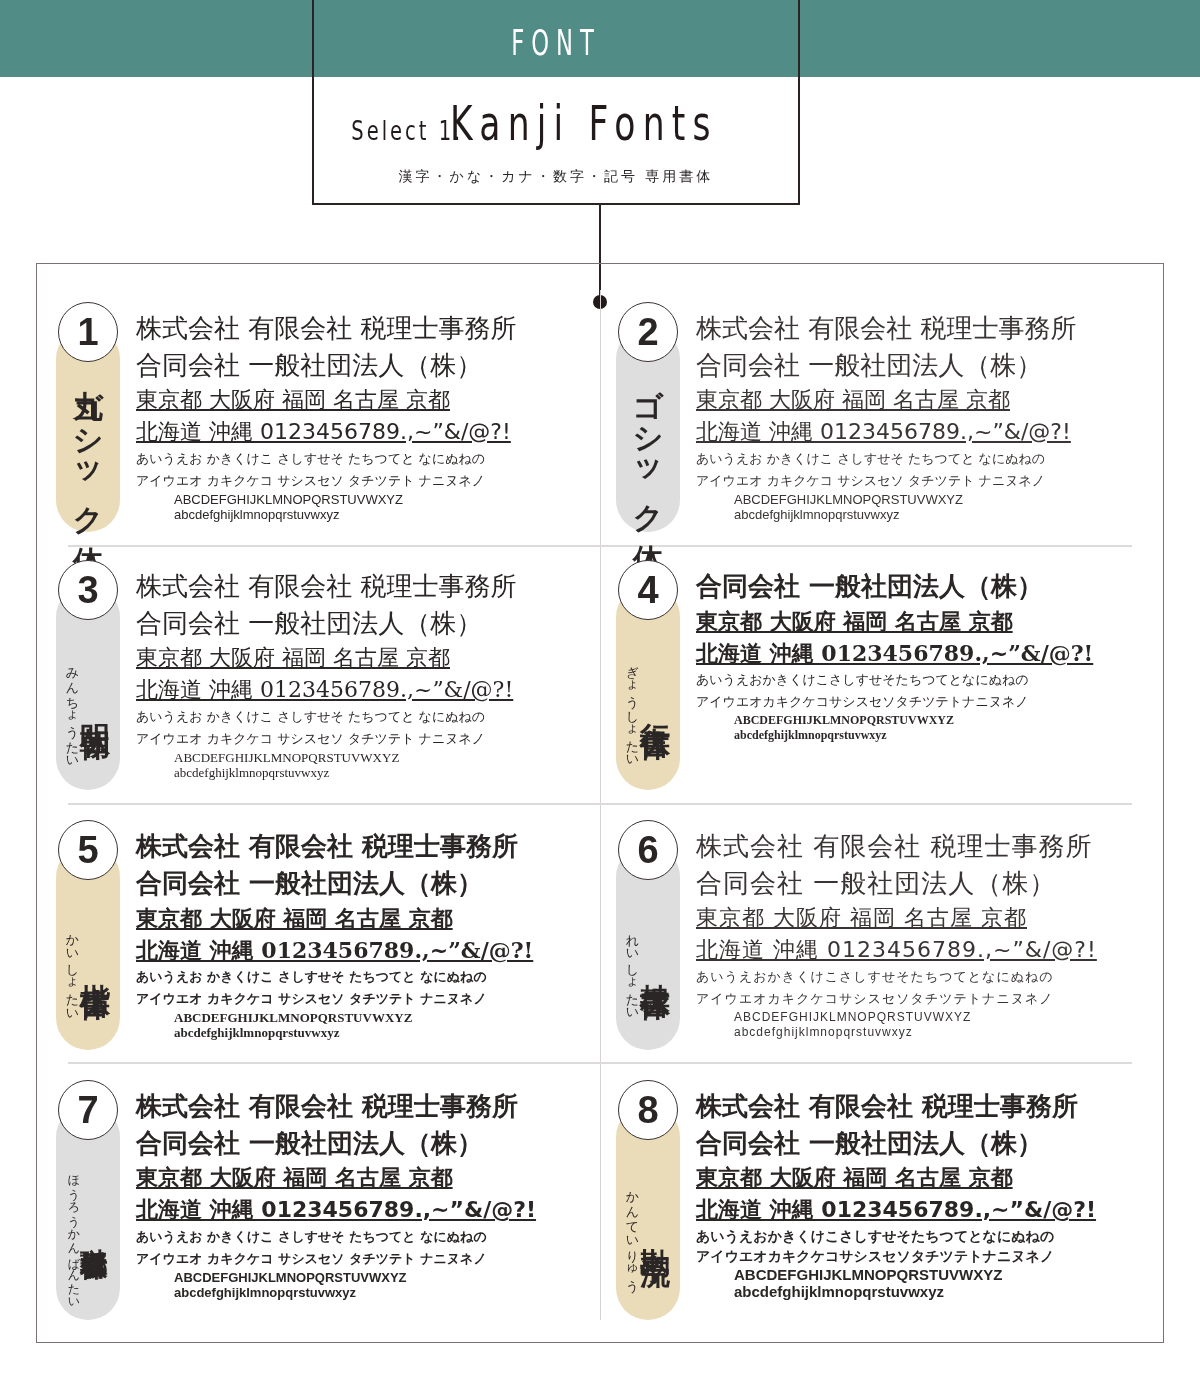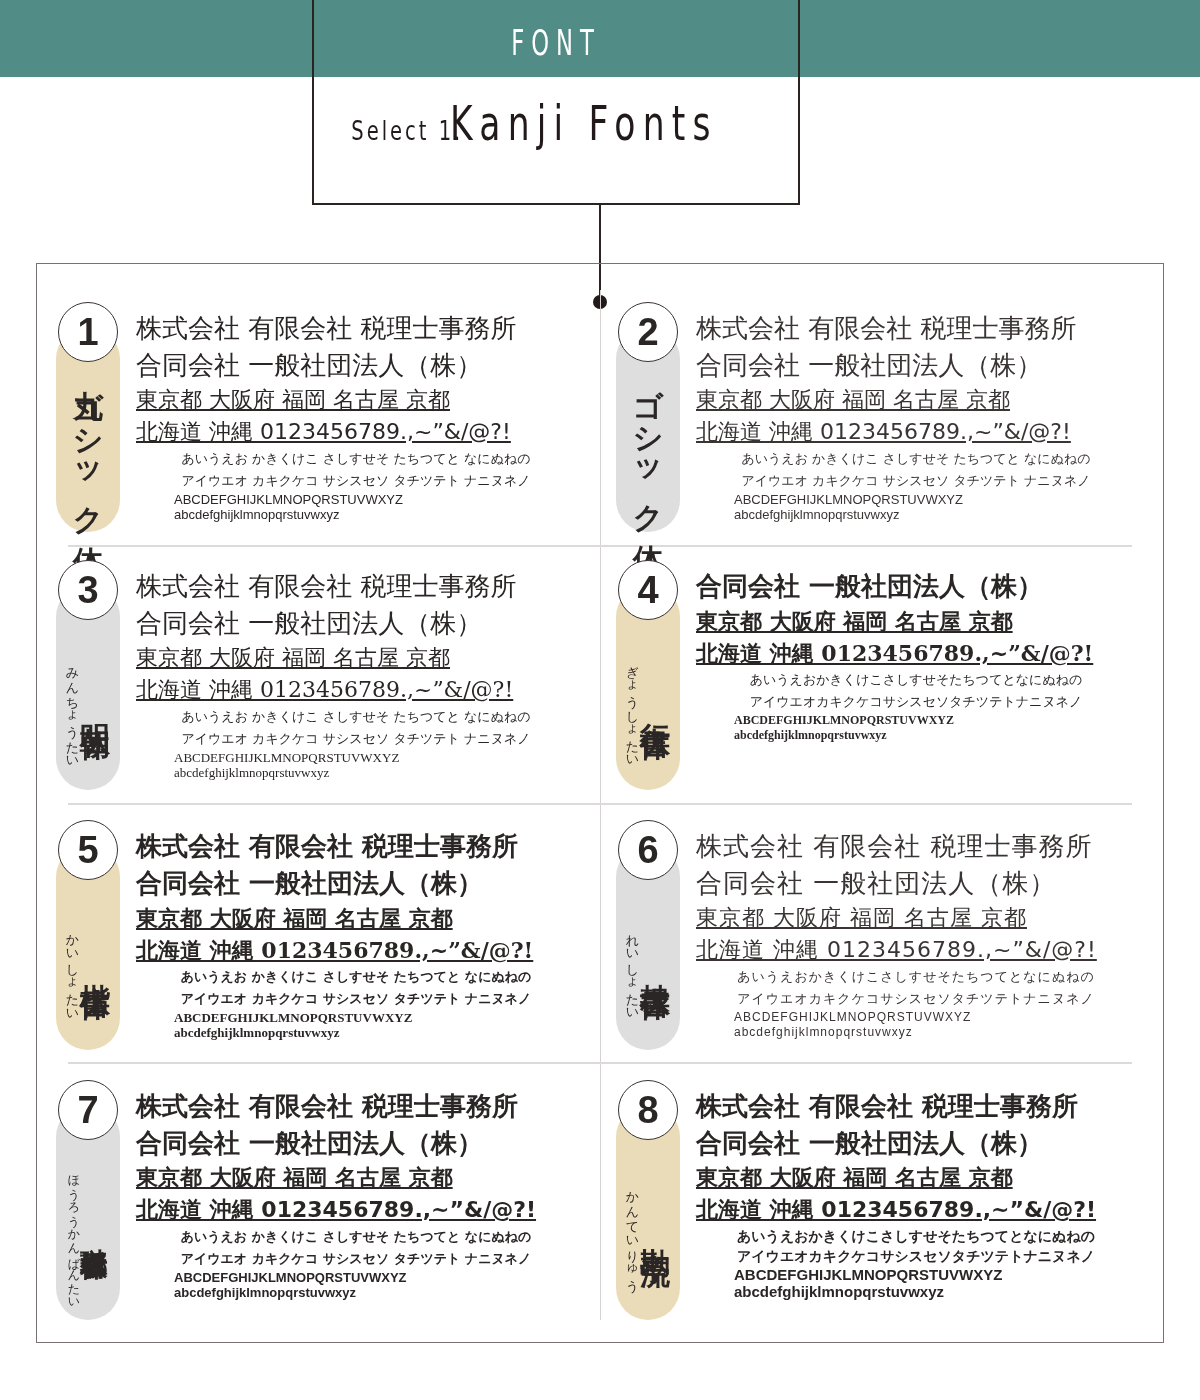--- a/index.html
+++ b/index.html
@@ -69,21 +69,21 @@
     writing-mode: vertical-rl; font-weight: bold; font-size: 30px; line-height: 1; letter-spacing: 4px;
     color: #2b2626; font-family: "DejaVu Sans", sans-serif;
   }
   .vlabel.ruby { flex-direction: row; align-items: center; }
   .vlabel .kana {
     writing-mode: vertical-rl; font-size: 13px; line-height: 1; color: #2b2626; margin-right: 1px; margin-top: 10px;
   }
   .sample { position: absolute; left: 100px; top: 8px; width: 440px; color: #2b2626; }
   .sample .l1, .sample .l2 { font-size: 26px; line-height: 37px; white-space: nowrap; }
   .sample .l3, .sample .l4 { font-size: 22px; line-height: 32px; white-space: nowrap; text-decoration: underline; }
-  .sample .l5, .sample .l6 { font-size: 13px; line-height: 22px; white-space: nowrap; text-align: center; }
+  .sample .l5, .sample .l6 { font-size: 13px; line-height: 22px; white-space: nowrap; }
   .sample .l7, .sample .l8 { font-size: 13px; line-height: 15px; white-space: nowrap; font-family: "Liberation Sans", sans-serif; margin-left: 38px; }
 
   .sample.mincho { font-family: "DejaVu Serif", serif; }
   .sample.mincho .l7, .sample.mincho .l8 { font-family: "Liberation Serif", serif; }
   .sample.bold { font-weight: bold; }
   .sample.serifbold { font-family: "DejaVu Serif", serif; font-weight: bold; }
   .sample.serifbold .l7, .sample.serifbold .l8 { font-family: "Liberation Serif", serif; }
   .sample.light { font-weight: normal; color: #3a3434; }
 </style>
 </head>
@@ -92,20 +92,21 @@
 <div class="band"></div>
 
 <div class="title-box">
   <div class="band-fill"></div>
   <div class="font-label">FONT</div>
   <div class="box-white"></div>
   <div class="headline">
     <span class="select">Select 1.</span>
     <span class="main">Kanji Fonts</span>
   </div>
+  <div class="subtitle">漢字・かな・カナ・数字・記号 専用書体</div>
 </div>
 
 <div class="connector"></div>
 <div class="panel"></div>
 <div class="connector-dot"></div>
 
 <div class="vdivider"></div>
 <div class="hdivider" style="left:68px;top:545px;width:1064px;"></div>
 <div class="hdivider" style="left:68px;top:803px;width:1064px;"></div>
 <div class="hdivider" style="left:68px;top:1062px;width:1064px;"></div>

